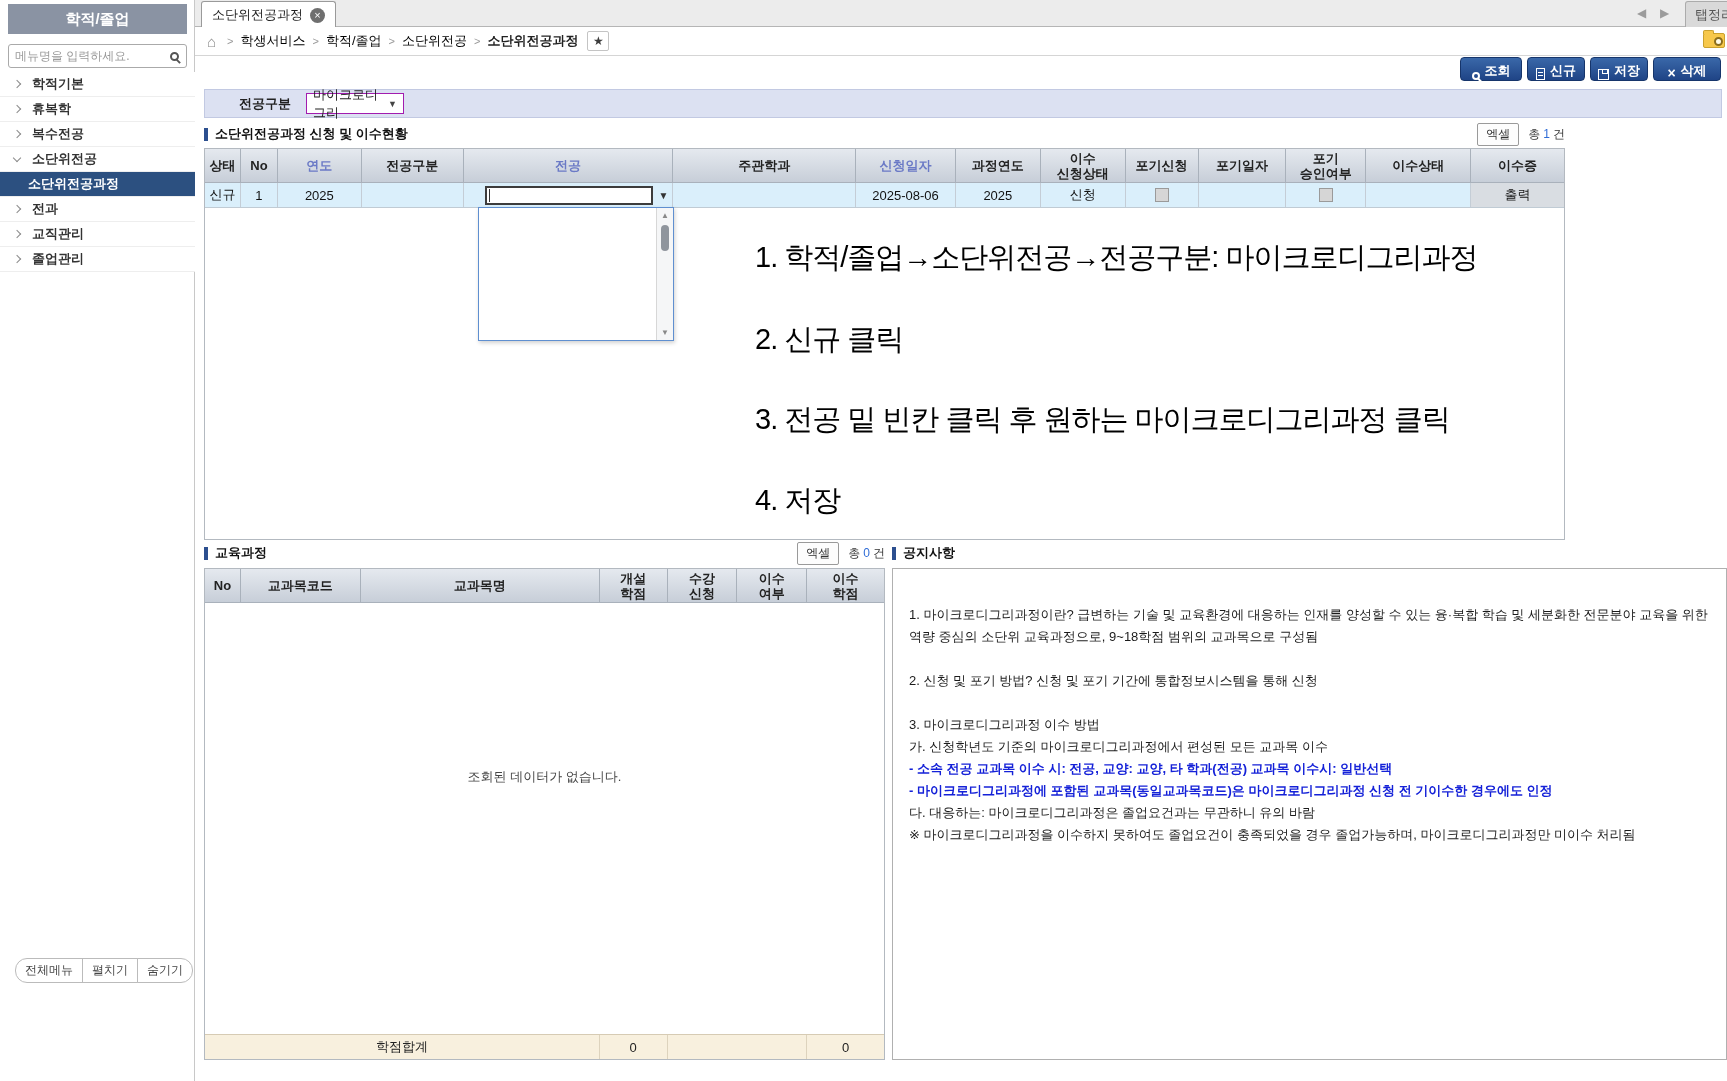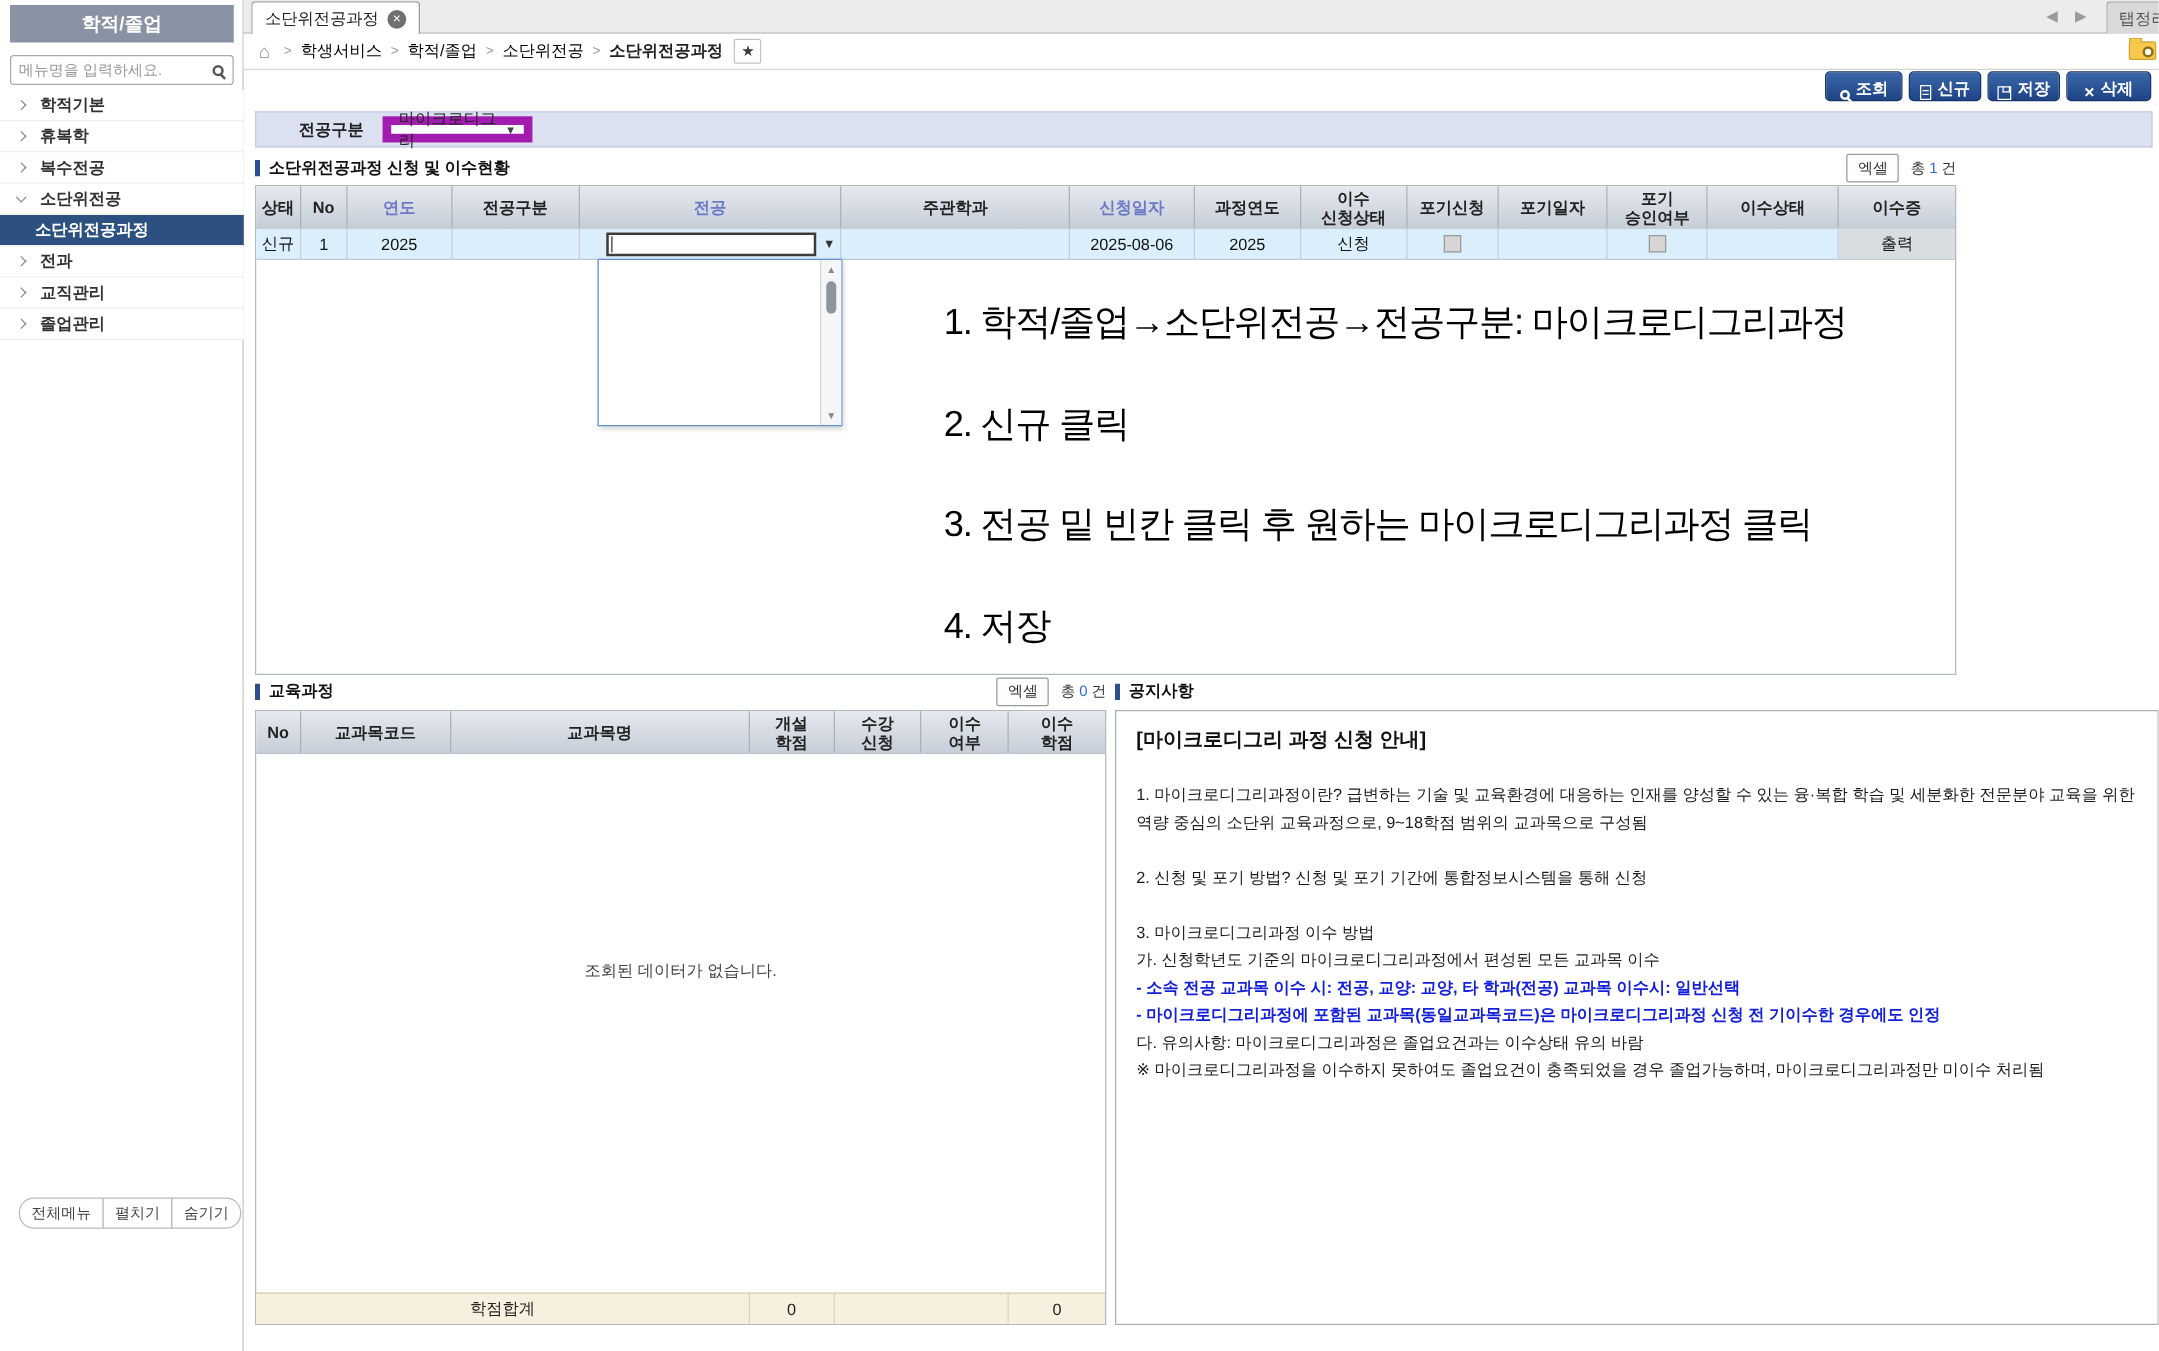--- a/index.html
+++ b/index.html
@@ -59,21 +59,21 @@
   .ic-doc{width:9px;height:12px;border:1px solid #fff;position:relative;flex:none}
   .ic-doc::before{content:"";position:absolute;left:1px;top:3px;width:5px;height:1px;background:#fff;box-shadow:0 3px 0 #fff}
   .ic-save{width:11px;height:11px;border:1px solid #fff;position:relative;flex:none}
   .ic-save::before{content:"";position:absolute;left:3px;top:-1px;width:4px;height:4px;border:1px solid #fff;border-top:none}
   .ic-x{font-size:14px;line-height:1}
   .ic-x::after{content:"\00d7";font-weight:bold}
 
   
   #filterbar{position:absolute;left:204px;top:89px;width:1518px;height:29px;background:#dce1f2;border:1px solid #c2c9e2;display:flex;align-items:center}
   #filterbar .flabel{margin-left:34px;font-weight:bold;color:#222}
-  .fselect{margin-left:15px;width:120px;height:21px;background:#fff;border:7px solid #a21caf;display:flex;align-items:center;justify-content:space-between;padding:0 6px;cursor:pointer}
+  .fselect{margin-left:15px;width:98px;height:21px;background:#fff;border:1px solid #a21caf;display:flex;align-items:center;justify-content:space-between;padding:0 6px;cursor:pointer}
   .fselect .varr{font-size:9px;color:#444}
   .varr::after{content:"\25BC"}
 
   
   .sechead{position:absolute;height:20px;display:flex;align-items:center}
   #sec1{left:204px;top:124px;width:1361px}
   #sec2{left:204px;top:543px;width:681px}
   #sec3{left:892px;top:543px;width:400px}
   .mark{width:4px;height:13px;background:#2c4f8f;margin-right:7px;flex:none}
   .sectitle{font-weight:bold;color:#111;font-size:13px}
@@ -371,24 +371,23 @@
       <div class="tf" style="width:140px"></div>
       <div class="tf" style="width:77px">0</div>
     </div>
   </div>
 
   <div class="sechead" id="sec3">
     <span class="mark"></span>
     <span class="sectitle">공지사항</span>
   </div>
   <div id="notice">
-    <div class="nheading">[마이크로디그리 과정 신청 안내]</div>
     <div class="nl mt">1. 마이크로디그리과정이란? 급변하는 기술 및 교육환경에 대응하는 인재를 양성할 수 있는 융·복합 학습 및 세분화한 전문분야 교육을 위한 역량 중심의 소단위 교육과정으로, 9~18학점 범위의 교과목으로 구성됨</div>
     <div class="nl mt">2. 신청 및 포기 방법? 신청 및 포기 기간에 통합정보시스템을 통해 신청</div>
     <div class="nl mt">3. 마이크로디그리과정 이수 방법</div>
     <div class="nl">가. 신청학년도 기준의 마이크로디그리과정에서 편성된 모든 교과목 이수</div>
     <div class="nl blue">- 소속 전공 교과목 이수 시: 전공, 교양: 교양, 타 학과(전공) 교과목 이수시: 일반선택</div>
     <div class="nl blue">- 마이크로디그리과정에 포함된 교과목(동일교과목코드)은 마이크로디그리과정 신청 전 기이수한 경우에도 인정</div>
-    <div class="nl">다. 유의사항: 마이크로디그리과정은 졸업요건과는 이수상태 유의 바람</div>
+    <div class="nl">다. 대응하는: 마이크로디그리과정은 졸업요건과는 무관하니 유의 바람</div>
     <div class="nl">※ 마이크로디그리과정을 이수하지 못하여도 졸업요건이 충족되었을 경우 졸업가능하며, 마이크로디그리과정만 미이수 처리됨</div>
   </div>
 
 </div>
 
 </body></html>

